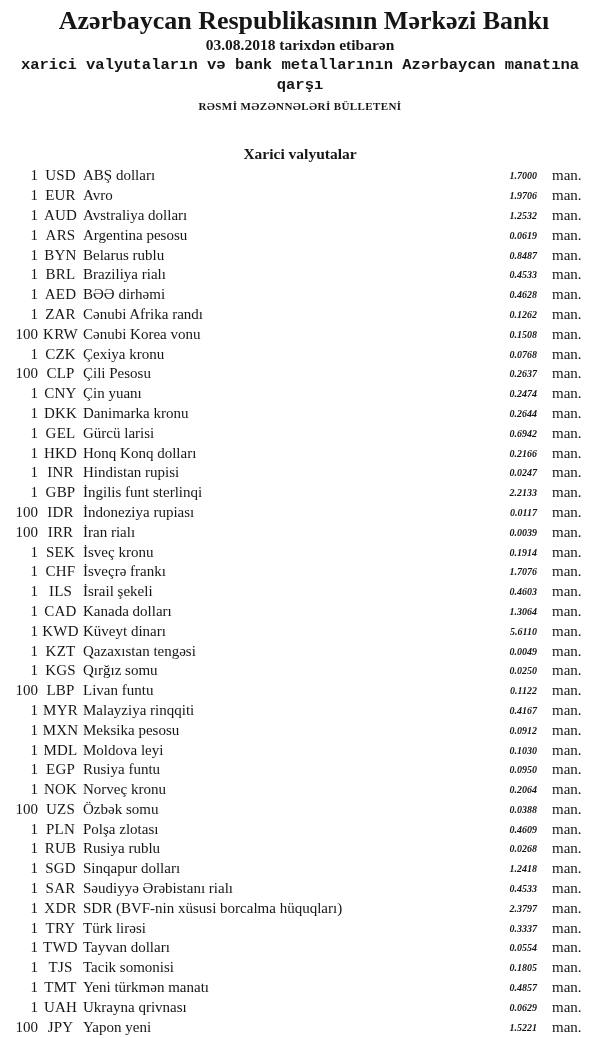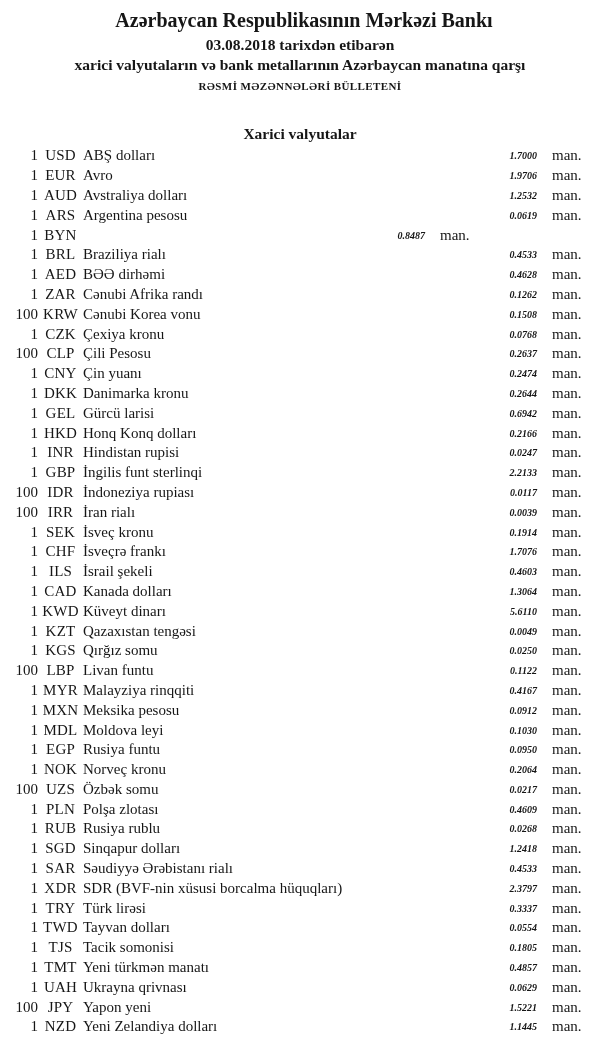--- a/index.html
+++ b/index.html
@@ -20,31 +20,32 @@
     height: 1038px;
     box-sizing: border-box;
   }
   
   .doc-header {
     padding-top: 6px;
     text-align: center;
     font-weight: bold;
   }
   .bank-name {
-    font-size: 20px;
+    font-size: 26px;
     line-height: 29px;
     margin-left: 8px;
   }
   .date-line {
     font-size: 15.5px;
     line-height: 20px;
   }
   .subtitle-line {
     font-size: 15.5px;
     line-height: 20px;
+    font-family: Liberation Mono, monospace;
   }
   .bulletin-title {
     font-size: 11px;
     line-height: 22px;
     letter-spacing: 0.4px;
   }
   
   .section-title {
     margin-top: 27px;
     text-align: center;
@@ -128,20 +129,21 @@
       <span class="cell-qty">1</span>
       <span class="cell-code">ARS</span>
       <span class="cell-name">Argentina pesosu</span>
       <span class="cell-rate">0.0619</span>
       <span class="cell-unit">man.</span>
     </div>
 
     <div class="row">
       <span class="cell-qty">1</span>
       <span class="cell-code">BYN</span>
+      <span class="cell-name">Belarus rublu</span>
       <span class="cell-rate">0.8487</span>
       <span class="cell-unit">man.</span>
     </div>
 
     <div class="row">
       <span class="cell-qty">1</span>
       <span class="cell-code">BRL</span>
       <span class="cell-name">Braziliya rialı</span>
       <span class="cell-rate">0.4533</span>
       <span class="cell-unit">man.</span>
@@ -352,21 +354,21 @@
       <span class="cell-code">NOK</span>
       <span class="cell-name">Norveç kronu</span>
       <span class="cell-rate">0.2064</span>
       <span class="cell-unit">man.</span>
     </div>
 
     <div class="row">
       <span class="cell-qty">100</span>
       <span class="cell-code">UZS</span>
       <span class="cell-name">Özbək somu</span>
-      <span class="cell-rate">0.0217</span>
+      <span class="cell-rate">0.0388</span>
       <span class="cell-unit">man.</span>
     </div>
 
     <div class="row">
       <span class="cell-qty">1</span>
       <span class="cell-code">PLN</span>
       <span class="cell-name">Polşa zlotası</span>
       <span class="cell-rate">0.4609</span>
       <span class="cell-unit">man.</span>
     </div>

